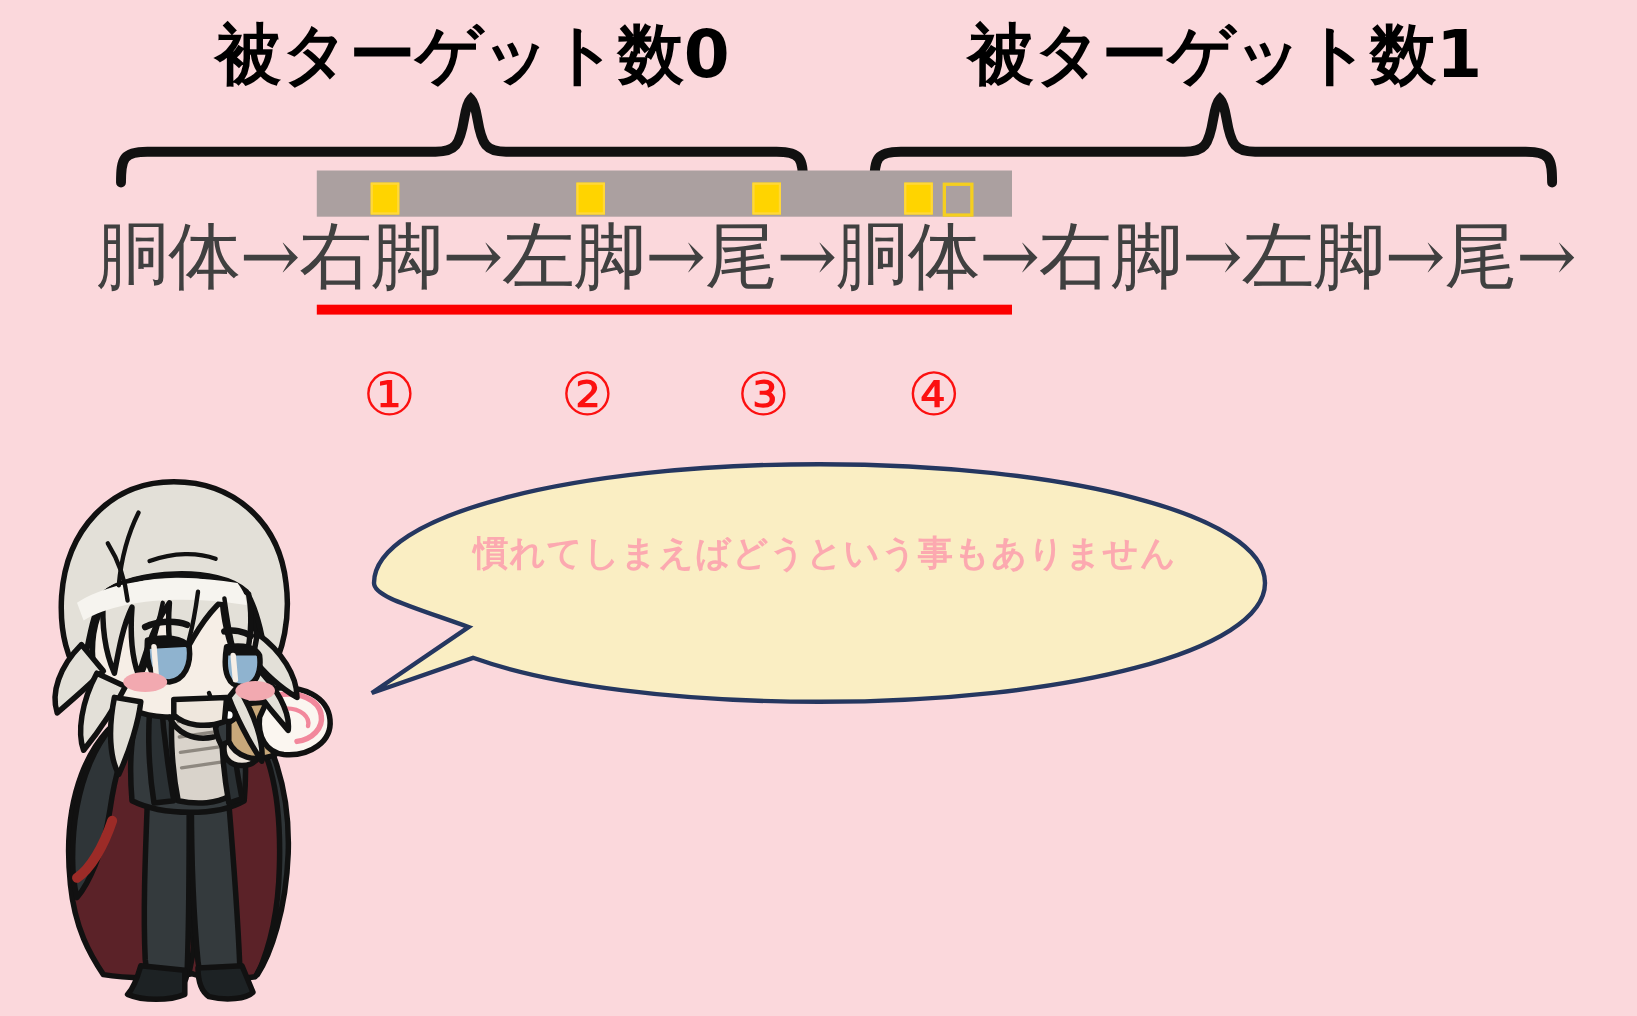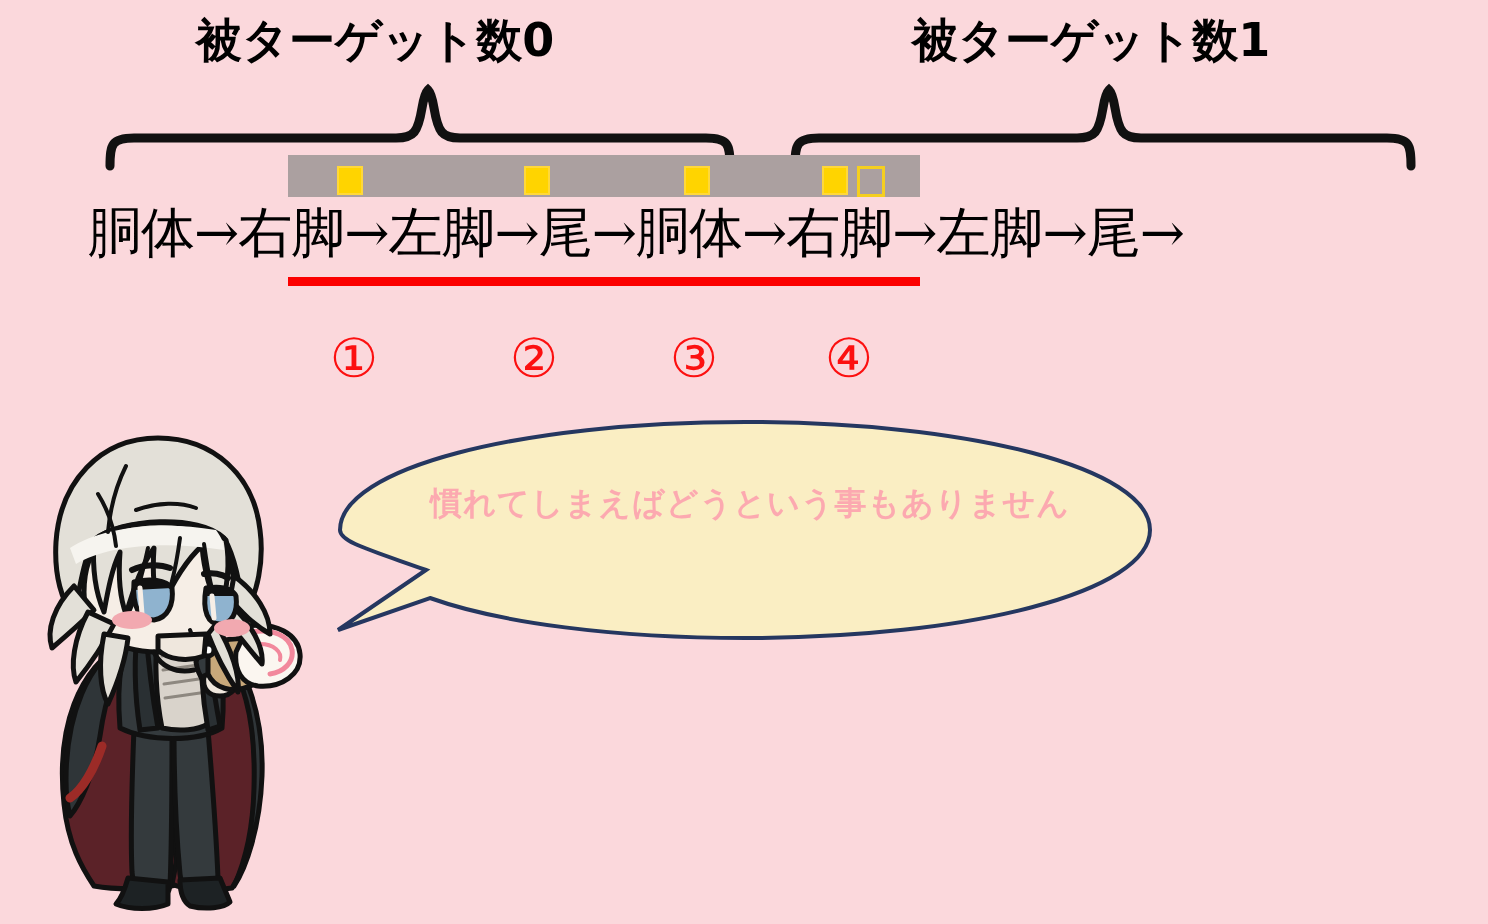--- a/index.html
+++ b/index.html
@@ -19,28 +19,28 @@
     position: relative;
     width: 1488px;
     height: 924px;
     background: #fbd8dc;
   }
 
   
   .heading {
     position: absolute;
     font-weight: bold;
-    font-size: 46px;
+    font-size: 60px;
     color: #000000;
     letter-spacing: 0px;
     white-space: nowrap;
     font-family: "DejaVu Sans", "Liberation Sans", sans-serif;
   }
   #heading-0 { left: 196px; top: 10px; }
-  #heading-1 { left: 880px; top: 10px; margin-left: 32px; }
+  #heading-1 { left: 880px; top: 10px; }
 
   
   .brace-svg {
     position: absolute;
     top: 88px;
     overflow: visible;
   }
   #brace-0 { left: 100px; }
   #brace-1 { left: 785px; }
 
@@ -66,23 +66,23 @@
   .cell.outline {
     background: transparent;
     border: 3px solid #f5cf1f;
   }
 
   
   #sequence-text {
     position: absolute;
     left: 88px;
     top: 196px;
-    font-size: 54px;
+    font-size: 66px;
     line-height: 74px;
-    color: #000000;
+    color: #404040;
     white-space: nowrap;
     font-family: "DejaVu Serif", "Liberation Serif", serif;
     letter-spacing: -1px;
   }
 
   
   #red-underline {
     position: absolute;
     left: 288px;
     top: 277px;

